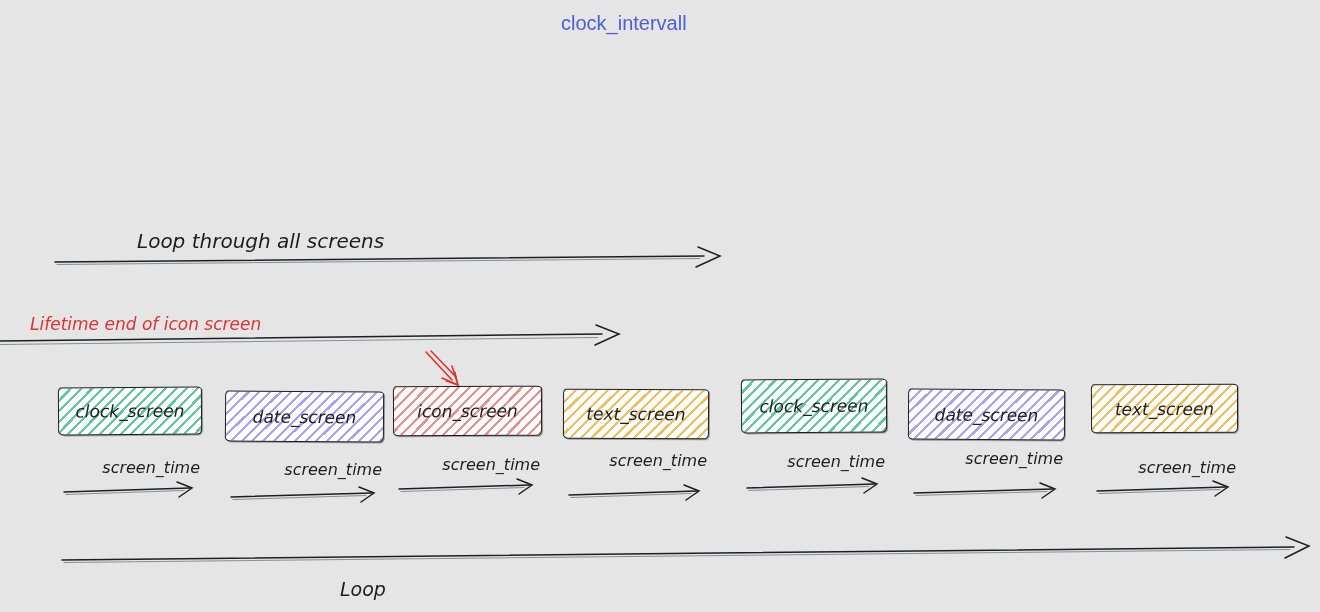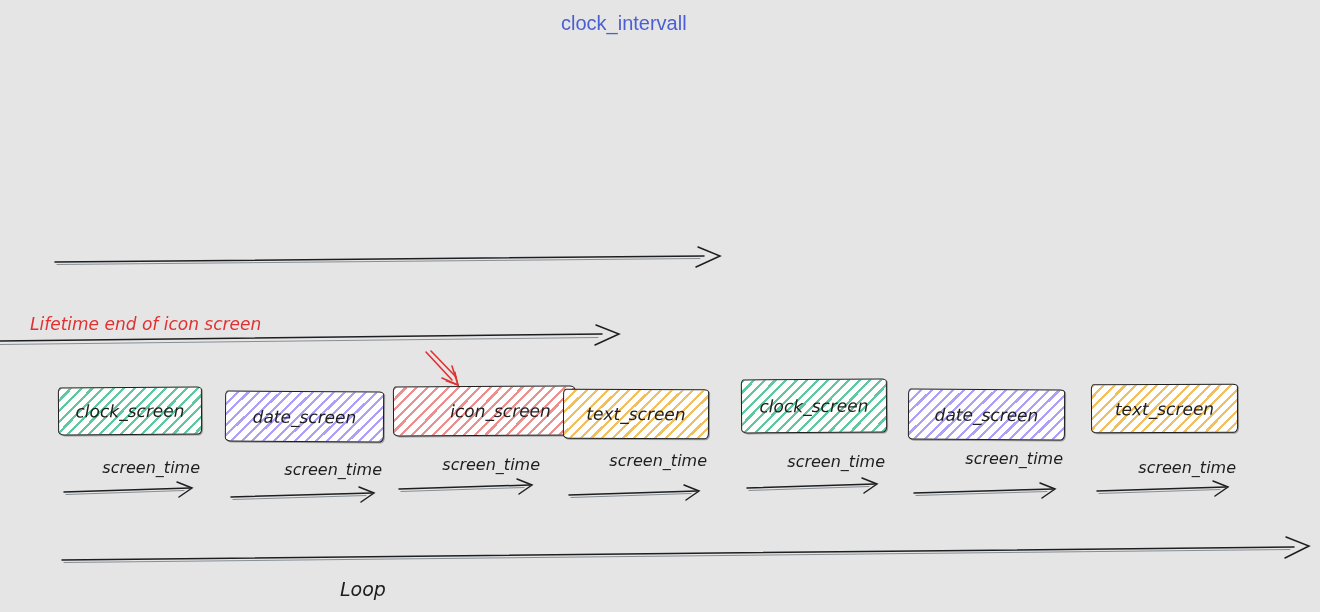--- a/index.html
+++ b/index.html
@@ -27,21 +27,21 @@
     position:absolute;
     display:flex;align-items:center;justify-content:center;
     border:1.8px solid var(--ink,#1e1e1e);
     border-radius:3px 5px 4px 6px / 5px 3px 6px 4px;
     box-shadow:1px 1px 0 rgba(30,30,30,.35);
     font-size:17px;font-style:italic;
     background-color:#ffffff;
   }
   .screen-box.green{background-image:repeating-linear-gradient(135deg,var(--green-hatch) 0px,var(--green-hatch) 2.2px,transparent 2.2px,transparent 7.5px);}
   .screen-box.purple{background-image:repeating-linear-gradient(135deg,var(--purple-hatch) 0px,var(--purple-hatch) 2.2px,transparent 2.2px,transparent 7.5px);}
-  .screen-box.red{background-image:repeating-linear-gradient(135deg,var(--red-hatch) 0px,var(--red-hatch) 2.2px,transparent 2.2px,transparent 7.5px);padding-left:33px;}
+  .screen-box.red{background-image:repeating-linear-gradient(135deg,var(--red-hatch) 0px,var(--red-hatch) 2.2px,transparent 2.2px,transparent 7.5px);}
   .screen-box.yellow{background-image:repeating-linear-gradient(135deg,var(--yellow-hatch) 0px,var(--yellow-hatch) 2.2px,transparent 2.2px,transparent 7.5px);}
   .screen-time{
     position:absolute;font-size:16px;font-style:italic;
     white-space:nowrap;text-align:right;
   }
 </style>
 </head>
 <body>
 
 <div class="canvas" style="--title: #4b5fd2; --annotation-red: #e03131; --ink: #1e1e1e; --green-hatch: #5ec9a0; --purple-hatch: #aea0f6; --red-hatch: #ec8f8f; --yellow-hatch: #f2bf5e;">
@@ -107,20 +107,21 @@
           <path d="M1040 483 L1055 489 L1042 498"></path>
         </g>
         <g>
           <line x1="1097" y1="491" x2="1226" y2="487"></line>
           <line x1="1099" y1="493.5" x2="1220" y2="489.5" stroke="#868e96" stroke-width="1"></line>
           <path d="M1213 481 L1228 487 L1215 496"></path>
         </g>
       </g>
   </svg>
 
+  <div class="label loop">Loop through all screens</div>
   <div class="label lifetime">Lifetime end of icon screen</div>
   <div class="label time">Loop</div>
 
   <div id="screens">
       <div class="screen-box green" style="left: 58px; top: 387px; width: 142px; height: 46px; transform: rotate(-0.4deg);">
         <span>clock_screen</span>
       </div>
       <div class="screen-time" style="left: 58px; top: 458px; width: 142px;">screen_time</div>
       <div class="screen-box purple" style="left: 225px; top: 391px; width: 157px; height: 49px; transform: rotate(0.4deg);">
         <span>date_screen</span>

